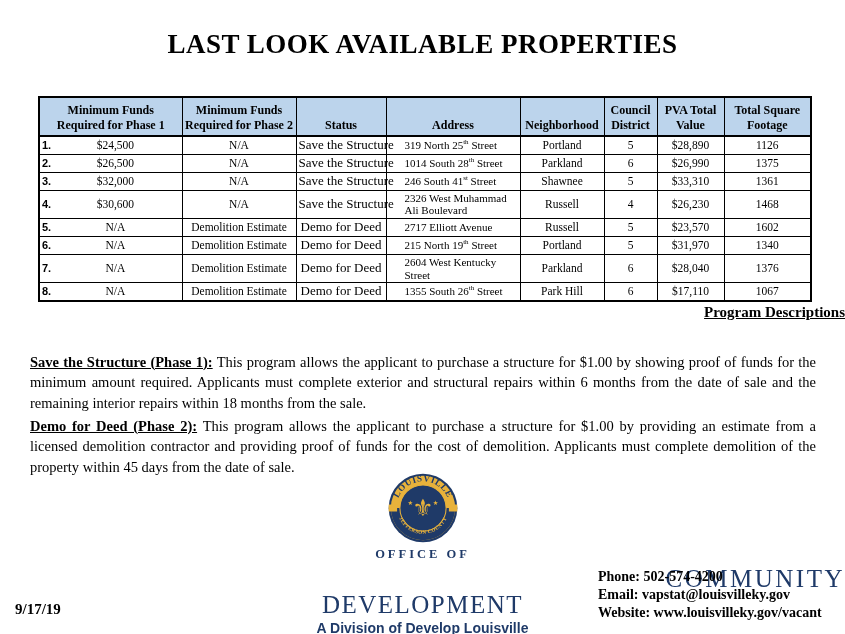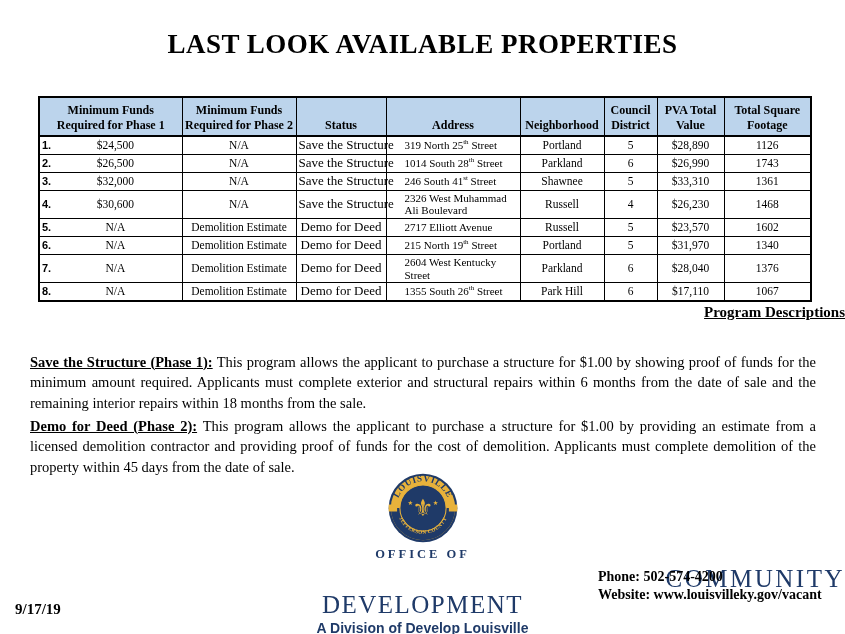--- a/index.html
+++ b/index.html
@@ -137,21 +137,21 @@
           <td>
             <span class="rownum">2.</span>
             <span class="amt">$26,500</span>
           </td>
           <td>N/A</td>
           <td class="status">Save the Structure</td>
           <td class="addr">1014 South 28<sup>th</sup> Street</td>
           <td>Parkland</td>
           <td>6</td>
           <td>$26,990</td>
-          <td>1743</td>
+          <td>1375</td>
         </tr>
         <tr>
           <td>
             <span class="rownum">3.</span>
             <span class="amt">$32,000</span>
           </td>
           <td>N/A</td>
           <td class="status">Save the Structure</td>
           <td class="addr">246 South 41<sup>st</sup> Street</td>
           <td>Shawnee</td>
@@ -257,16 +257,17 @@
     <text x="68" y="46" font-size="9" text-anchor="middle" fill="#E8B23B" font-family="DejaVu Sans, sans-serif">★</text>
   </svg>
   <div class="office-of">OFFICE OF</div>
   <div class="org-line1">COMMUNITY</div>
   <div class="org-line2">DEVELOPMENT</div>
   <div class="tagline">A Division of Develop Louisville</div>
 </div>
 
 <div class="contact">
   <div>Phone: 502-574-4200</div>
+  <div>Email: vapstat@louisvilleky.gov</div>
   <div>Website: www.louisvilleky.gov/vacant</div>
 </div>
 
 <div class="doc-date">9/17/19</div>
 
 </body></html>

